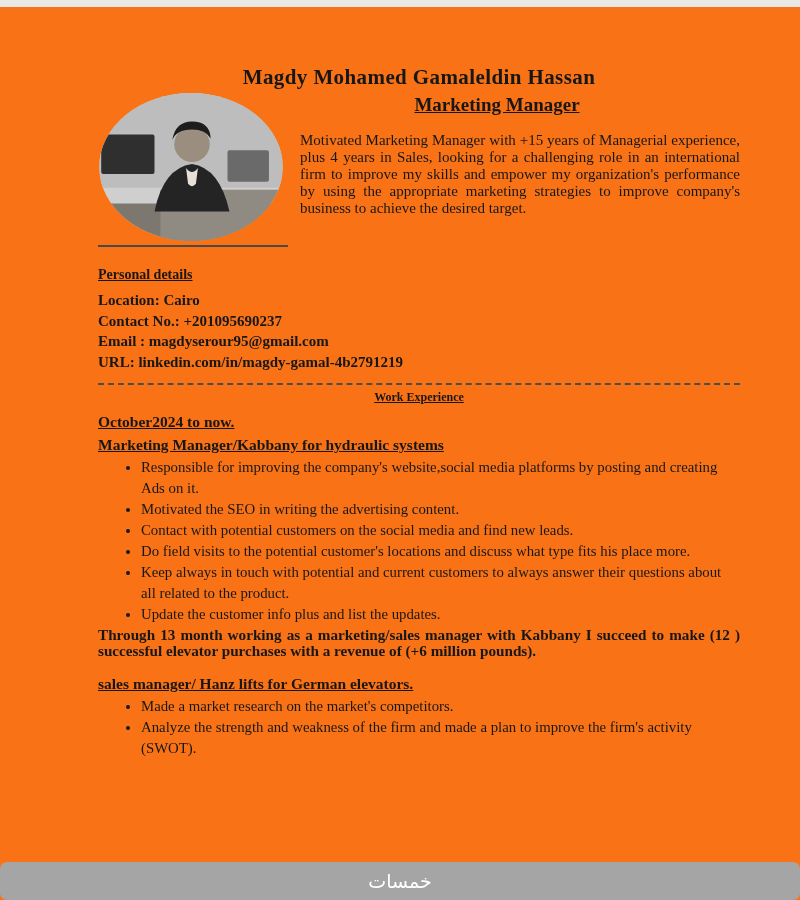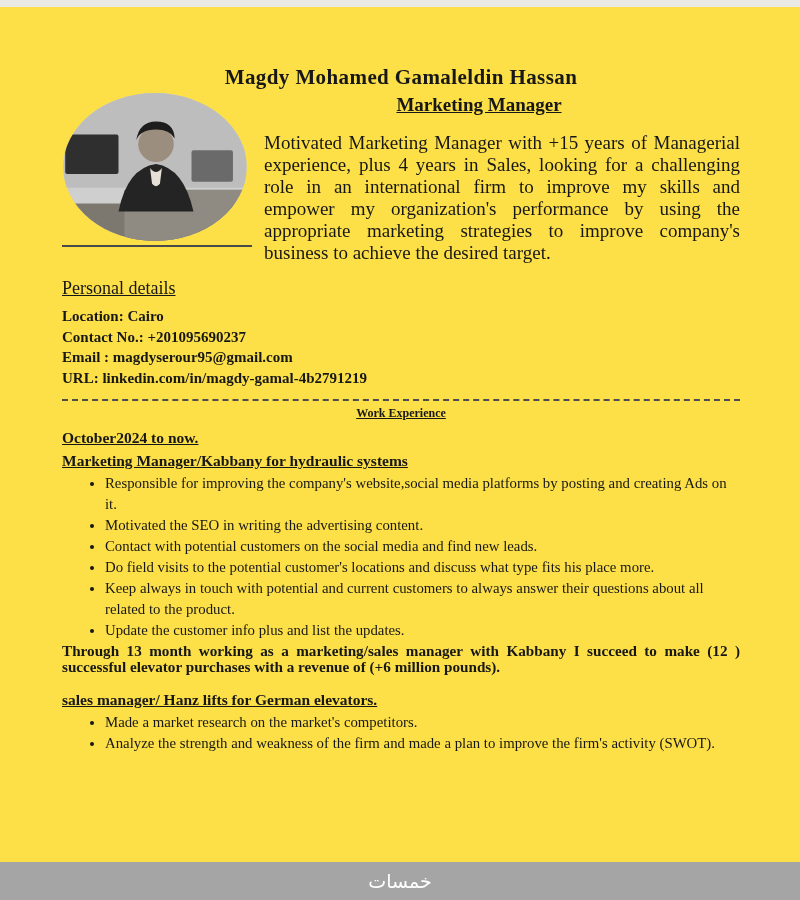--- a/index.html
+++ b/index.html
@@ -1,44 +1,45 @@
 <!DOCTYPE html>
 <html><head>
 <meta charset="utf-8">
 <style>
   * { margin: 0; padding: 0; box-sizing: border-box; }
   html, body { width: 800px; height: 900px; }
   body { background: #efefed; }
   .page {
     width: 800px; height: 900px; position: relative; overflow: hidden;
-    background: #fde047; color: #171717;
+    background: #f97316; color: #171717;
     font-family: "Liberation Serif", "DejaVu Serif", serif;
     border-top: 7px solid #e9e9e6;
+    padding-left: 36px;
   }
   .content { padding: 58px 60px 0 62px; }
   .name { text-align: center; font-size: 21px; font-weight: bold; letter-spacing: .4px; margin-bottom: 3px; }
   .hero { display: flex; gap: 14px; align-items: flex-start; }
   .photo-col { flex: 0 0 188px; width: 188px; }
   .photo { width: 186px; height: 148px; display: block; }
   .photo-line { margin-top: 4px; width: 190px; border-top: 2px solid #4a4a4a; }
   .hero-right { flex: 1; min-width: 0; }
   .doc-title { text-align: center; font-size: 19px; font-weight: bold; text-decoration: underline; margin: 1px 46px 7px 0; }
-  .summary { font-size: 19px; line-height: 22px; text-align: justify; margin-top: 16px; }
-  .pd-heading { font-size: 18px; font-weight: normal; text-decoration: underline; margin: 14px 0 7px; }
+  .summary { font-size: 15px; line-height: 17px; text-align: justify; margin-top: 16px; }
+  .pd-heading { font-size: 14px; font-weight: bold; text-decoration: underline; margin: 20px 0 7px; }
   .pd-line { font-size: 15px; font-weight: bold; line-height: 20.5px; }
   .dashes { border-top: 2px dashed #4d4d4d; margin: 11px 0 5px; width: 100%; }
   .we-heading { text-align: center; font-size: 12px; font-weight: bold; text-decoration: underline; margin: 2px 0 8px; }
   .job-period { font-size: 15.5px; font-weight: bold; text-decoration: underline; margin-top: 3px; }
   .job-role { font-size: 15.5px; font-weight: bold; text-decoration: underline; margin: 5px 0 3px; }
   .job ul { margin: 2px 0 2px; padding-left: 43px; list-style: disc outside; }
   .job li { font-size: 14.8px; line-height: 21px; padding-right: 2px; }
   .job-note { font-size: 15.2px; font-weight: bold; text-align: justify; line-height: 16px; margin: 2px 0 16px; }
   .watermark-bar {
     position: absolute; left: 0; right: 0; bottom: 0; height: 38px;
-    background: #a5a5a5; display: flex; align-items: center; justify-content: center;
+    background: #a5a5a5; display: flex; align-items: center; justify-content: center; border-radius: 7px;
   }
   .watermark-text { color: #ffffff; font-size: 19px; font-family: "DejaVu Sans", sans-serif; }
 </style>
 </head>
 <body>
 
 <div class="page">
   <div class="content">
 
     <div class="name">Magdy Mohamed Gamaleldin Hassan</div>

